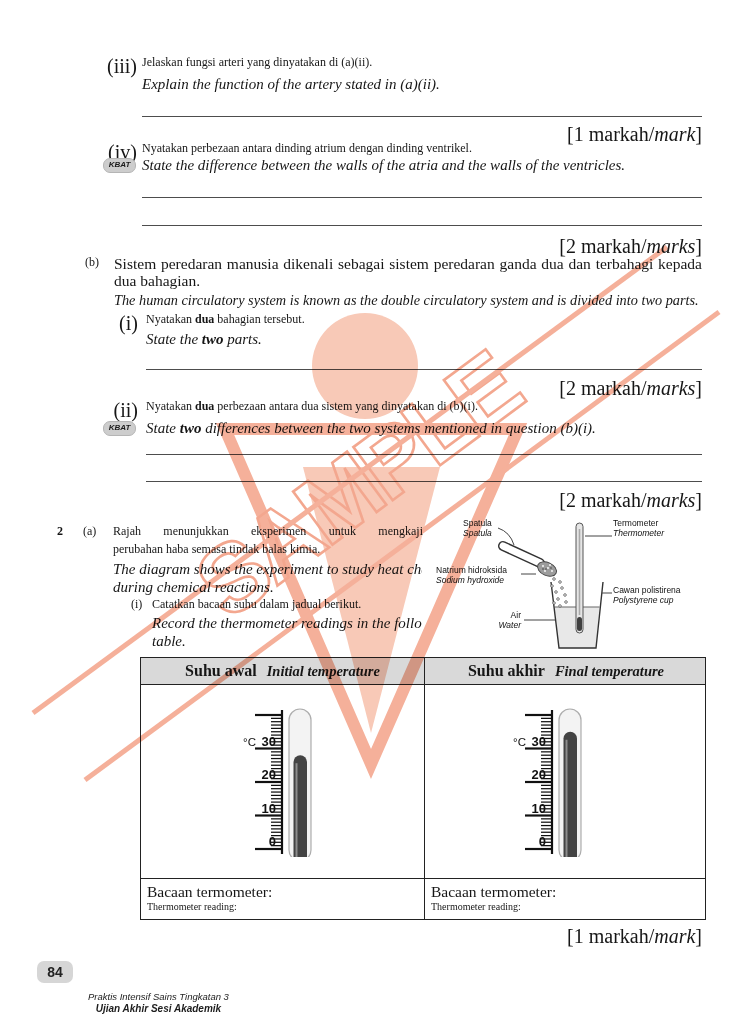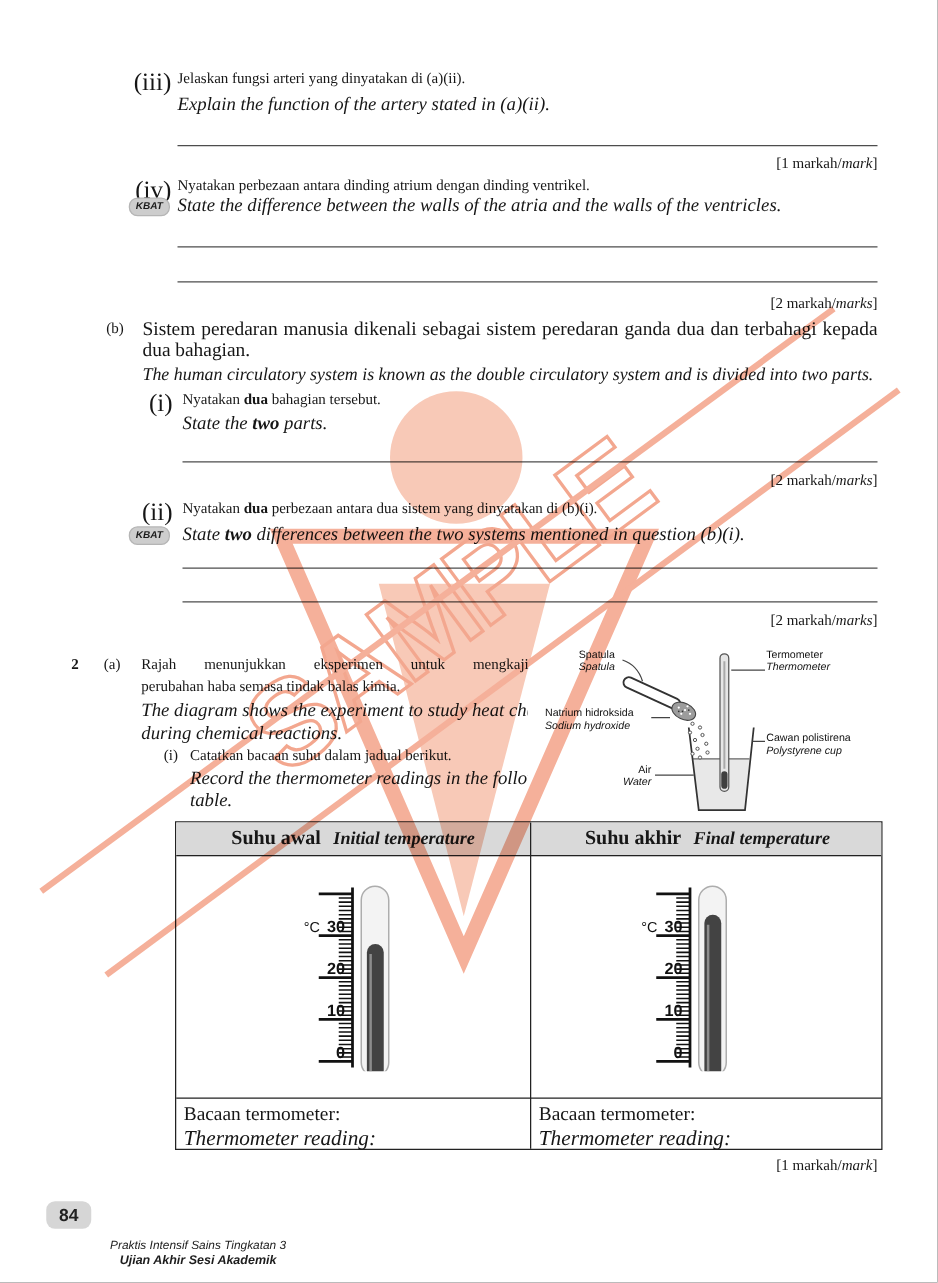--- a/index.html
+++ b/index.html
@@ -4,37 +4,37 @@
 <style>
   html,body{margin:0;padding:0;background:#888;}
   .page{position:relative;width:750px;height:1026px;background:#ffffff;overflow:hidden;
         font-family:"Liberation Serif",serif;color:#161616;}
   .abs{position:absolute;white-space:nowrap;}
   .my{font-size:12px;}
   .en{font-size:15px;font-style:italic;}
   .qnum{position:absolute;text-align:right;width:42px;font-size:20px;white-space:nowrap;}
   .jline{text-align:justify;text-align-last:justify;overflow:hidden;}
   .ansline{position:absolute;border-top:1.6px solid #4d4d4d;height:0;}
-  .marks{position:absolute;right:48px;font-size:12px;white-space:nowrap;}
+  .marks{position:absolute;right:48px;font-size:20px;white-space:nowrap;}
   .marks i{font-style:italic;}
   .kbat{position:absolute;width:31px;height:13px;background:#cdcdcd;border:1px solid #b5b5b5;
         border-radius:7px;font-family:"Liberation Sans",sans-serif;font-weight:bold;font-style:italic;
         font-size:8px;line-height:12px;text-align:center;color:#1b1b1b;}
   .b{font-weight:bold;}
   .dlabel{position:absolute;font-family:"Liberation Sans",sans-serif;font-size:8.5px;line-height:9.5px;color:#111;}
   .dlabel .it{font-style:italic;}
   .table{position:absolute;left:140px;top:657px;width:566px;height:263px;border:1.6px solid #222;box-sizing:border-box;}
   .thead{position:absolute;left:0;top:0;width:100%;height:27px;background:#d9d9d9;border-bottom:1.4px solid #222;box-sizing:border-box;}
   .thcell{position:absolute;top:0;height:27px;line-height:26px;text-align:center;}
   .thcell .m{font-weight:bold;font-size:16px;}
   .thcell .e{font-weight:bold;font-style:italic;font-size:14.5px;margin-left:10px;}
   .tdivider{position:absolute;left:283px;top:0;bottom:0;width:1.4px;background:#222;}
   .tfoot{position:absolute;left:0;top:220px;width:100%;border-top:1.4px solid #222;height:41px;}
   .readlbl-my{position:absolute;top:4px;font-size:15.5px;}
-  .readlbl-en{position:absolute;top:22px;font-size:17px;font-style:italic;}
+  .readlbl-en{position:absolute;top:22px;font-size:10px;}
   .footer-badge{position:absolute;left:37px;top:961px;width:36px;height:22px;background:#d6d6d6;border-radius:7px;
         font-family:"Liberation Sans",sans-serif;font-weight:bold;font-size:14px;line-height:22px;text-align:center;color:#222;}
   .footer-txt{position:absolute;left:88px;top:961px;font-family:"Liberation Sans",sans-serif;white-space:nowrap;color:#1d1d1d;}
   .footer-txt .l1{font-style:italic;font-size:9.5px;line-height:10.5px;margin-top:31px;}
   .footer-txt .l2{font-style:italic;font-weight:bold;font-size:10px;line-height:11px;text-align:center;}
   .watermark{position:absolute;left:0;top:0;pointer-events:none;mix-blend-mode:multiply;z-index:5;}
   .content{position:relative;z-index:1;}
   svg text{font-family:"Liberation Sans",sans-serif;}
 </style>
 </head>

